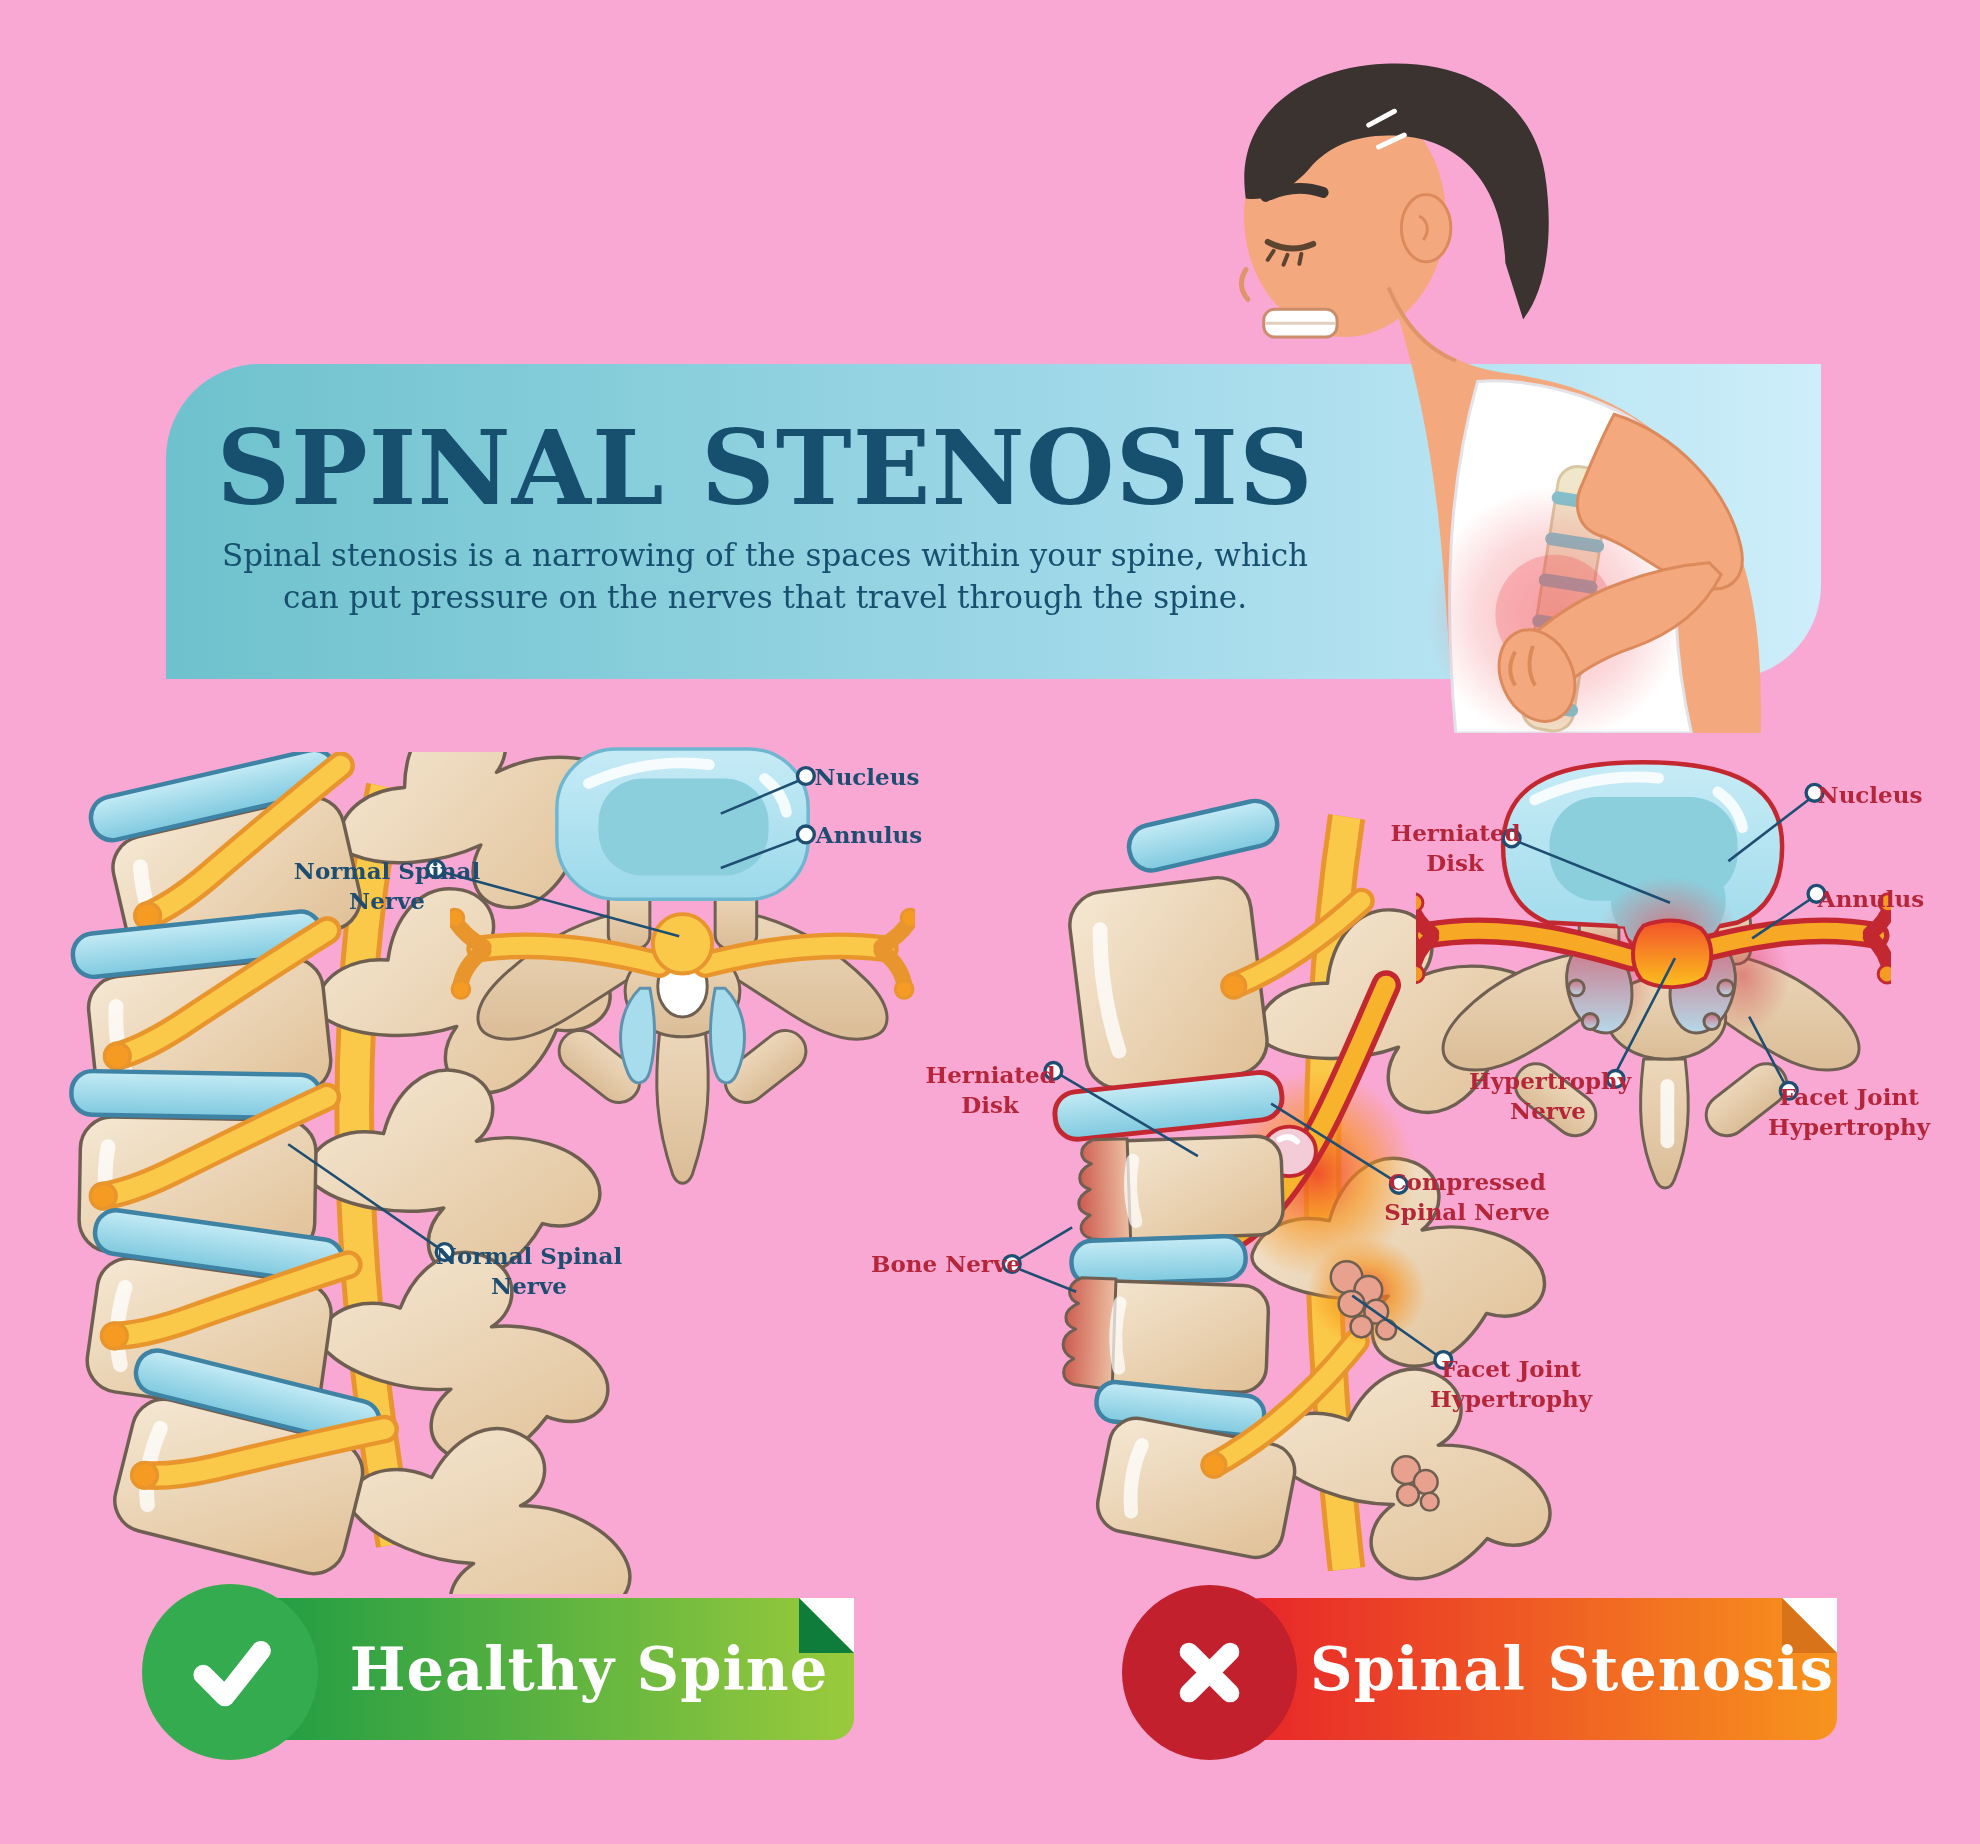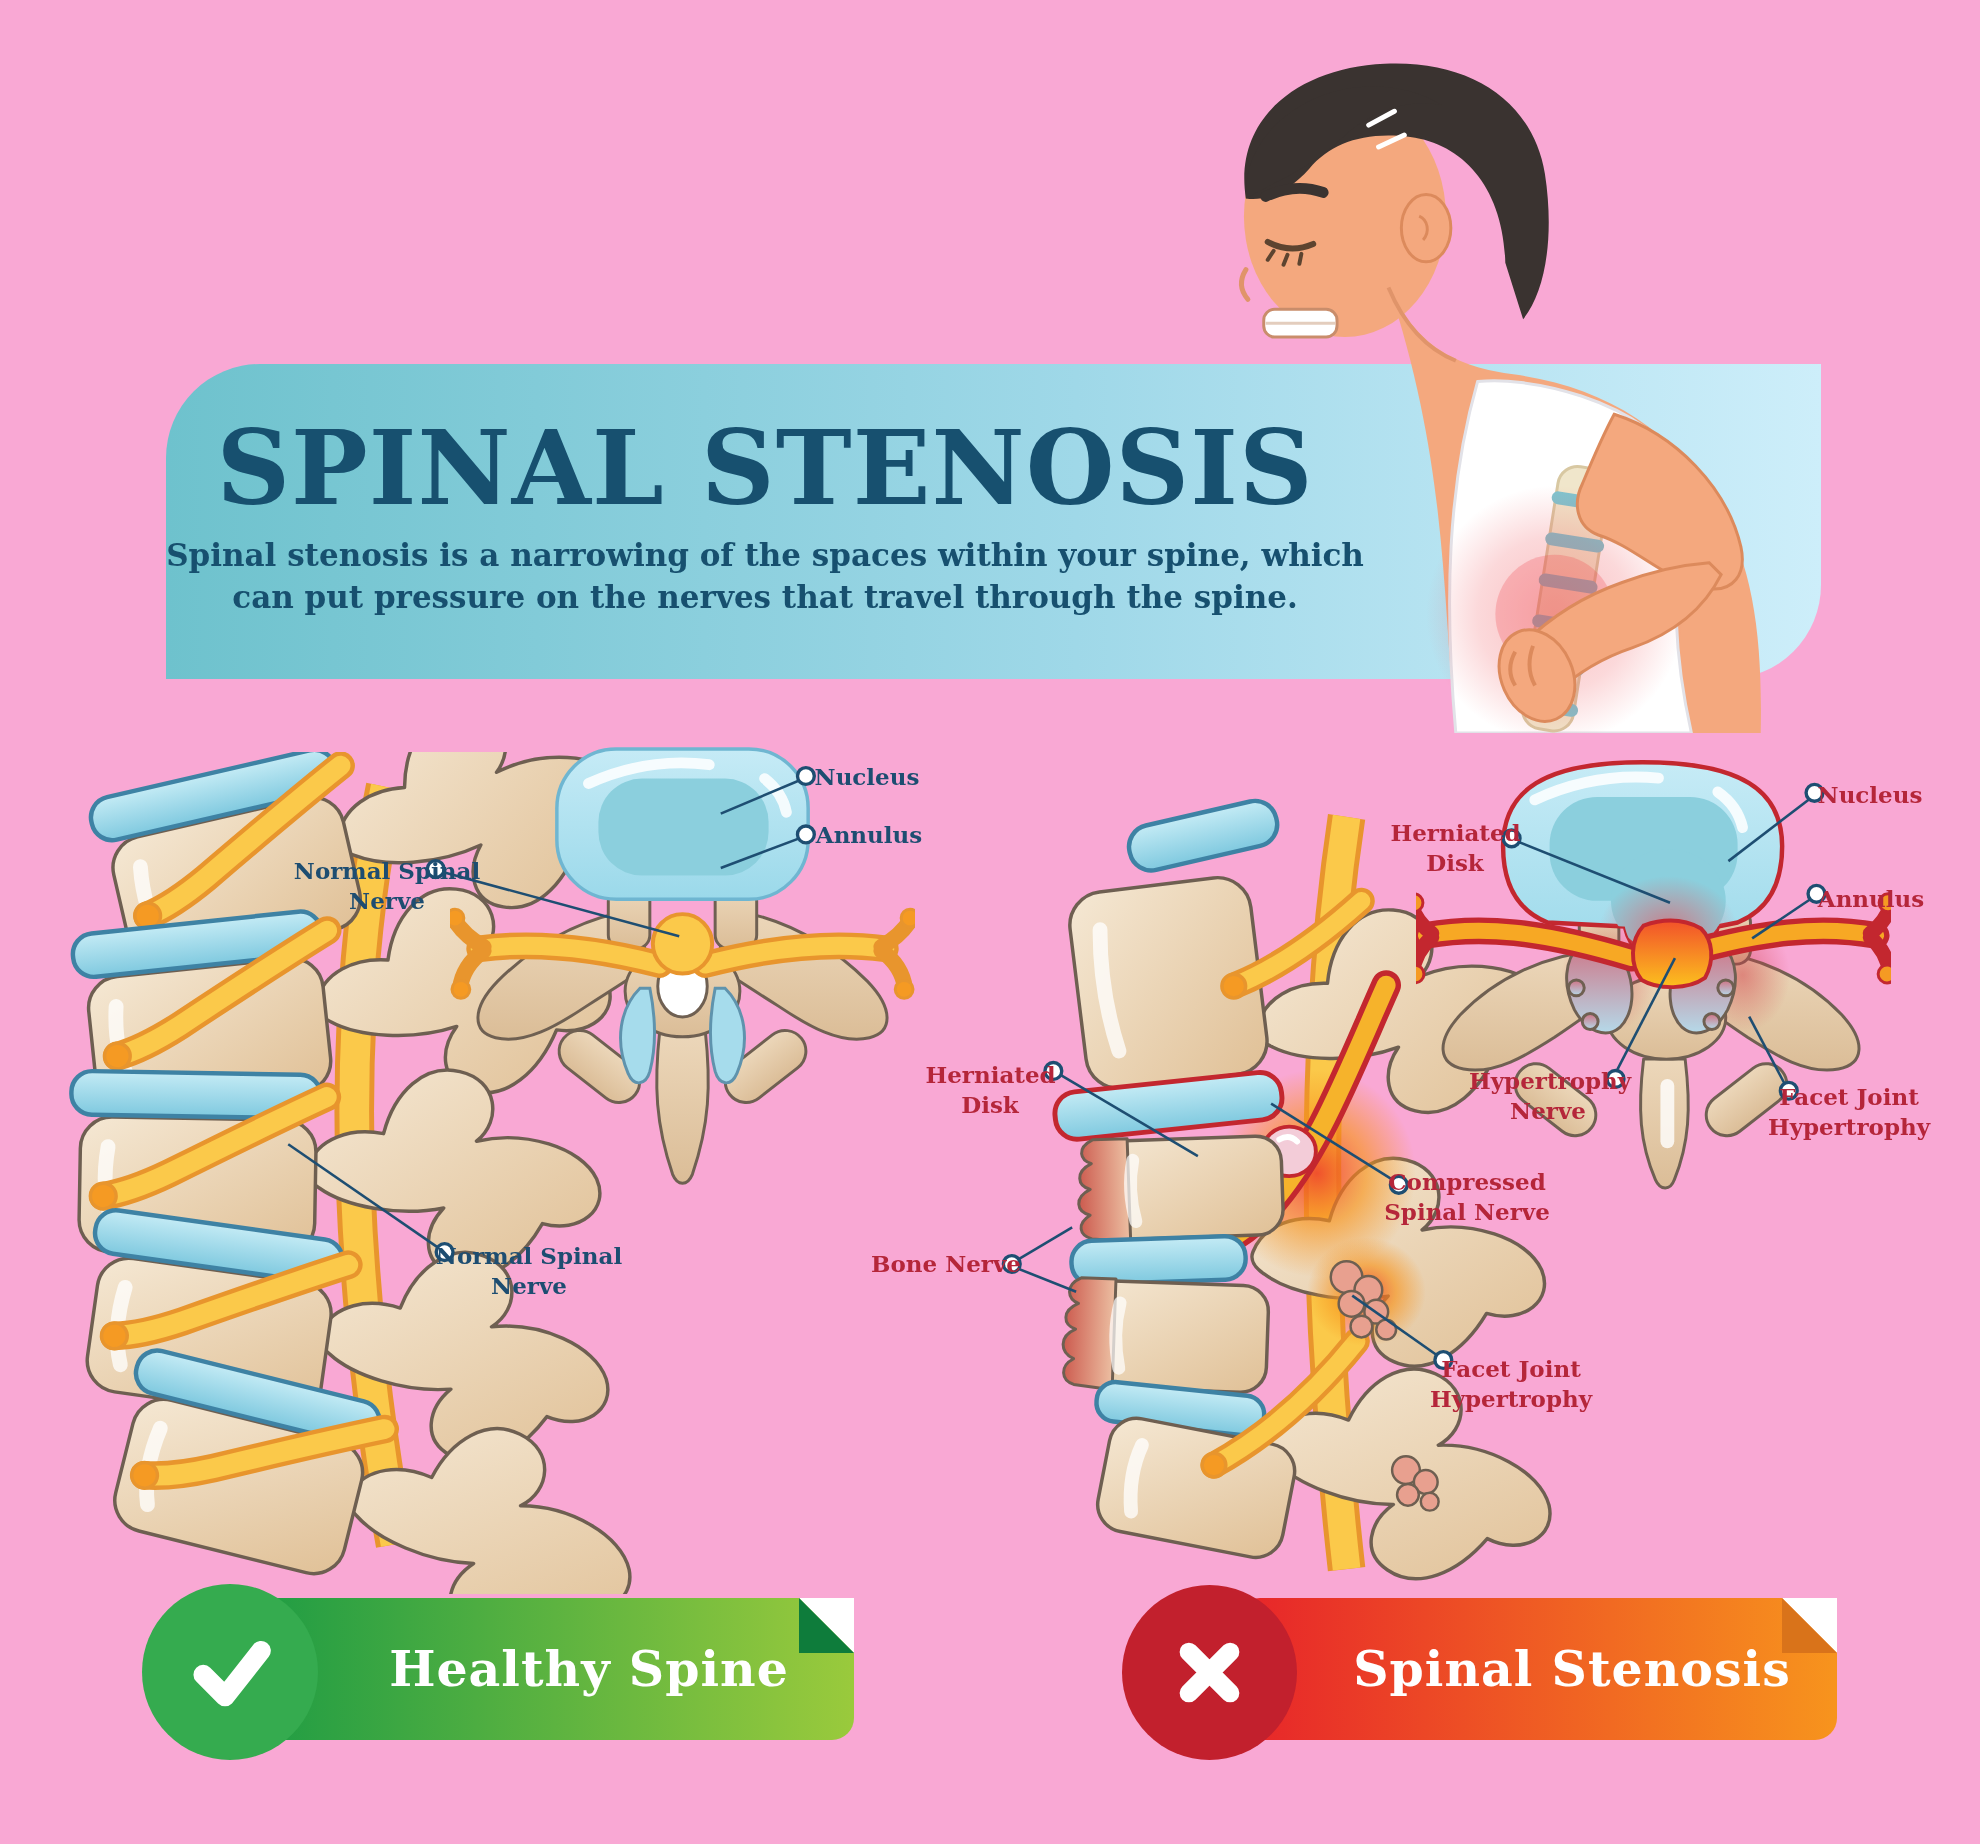--- a/index.html
+++ b/index.html
@@ -5,34 +5,34 @@
   html,body{margin:0;padding:0;background:#fff;}
   #canvas{position:relative;width:1980px;height:1844px;background:#f9a8d4;overflow:hidden;
           font-family:"DejaVu Serif",serif;}
   
   #header-banner{position:absolute;left:166px;top:364px;width:1655px;height:315px;
     background:linear-gradient(90deg,var(--header-gradient-left,#6ec2cd) 0%,#9fd8e8 55%,var(--header-gradient-right,#cdeefa) 100%);
     border-radius:94px 0 94px 0;z-index:1;}
   #title-block{position:absolute;left:166px;top:364px;width:1198px;z-index:2;text-align:center;}
   #page-title{margin:51px 0 0 0;font-size:102px;line-height:1.05;font-weight:bold;
     color:var(--title-navy,#17506f);letter-spacing:1px;}
-  .sub{font-size:31px;line-height:42px;font-weight:bold;color:var(--title-navy,#17506f);}
+  .sub{font-size:31px;line-height:42px;font-weight:normal;color:var(--title-navy,#17506f);}
   #subtitle{margin-top:12px;}
   
   .lbl{position:absolute;transform:translate(-50%,-50%);font-weight:bold;font-size:23px;
        line-height:30px;text-align:center;z-index:5;}
   .navy{color:var(--healthy-label-navy,#1d4d71);}
   .red{color:var(--stenosis-label-red,#b5263a);}
   .single{white-space:nowrap;}
   svg.diagram{position:absolute;z-index:2;}
   #leader-overlay{position:absolute;left:0;top:0;z-index:4;pointer-events:none;}
   
   .verdict-banner{position:absolute;top:1598px;height:142px;width:599px;border-radius:22px;z-index:2;}
   .verdict-banner .txt{position:absolute;left:69px;right:0;top:0;bottom:0;display:flex;
-      align-items:center;justify-content:center;color:#fff;font-weight:bold;font-size:49px;letter-spacing:1px;}
+      align-items:center;justify-content:center;color:#fff;font-weight:bold;font-size:59px;letter-spacing:1px;}
   .fold{position:absolute;top:0;right:0;width:55px;height:55px;}
   .fold .white{position:absolute;inset:0;background:#fff;clip-path:polygon(0 0,100% 0,100% 100%);}
   .fold .dark{position:absolute;inset:0;clip-path:polygon(0 0,0 100%,100% 100%);}
   #green-banner{left:255px;background:linear-gradient(90deg,var(--green-banner-left,#1f9c44),var(--green-banner-right,#9aca3c));}
   #green-banner .dark{background:#0e7c3b;}
   #red-banner{left:1238px;background:linear-gradient(90deg,var(--red-banner-left,#e7242a),var(--red-banner-right,#f7941d));}
   #red-banner .dark{background:#d9731a;}
   .verdict-circle{position:absolute;border-radius:50%;z-index:3;display:flex;align-items:center;justify-content:center;}
   #check-circle{left:142px;top:1584px;width:176px;height:176px;background:#35ab4f;}
   #cross-circle{left:1122px;top:1585px;width:175px;height:175px;background:#c2202d;}

